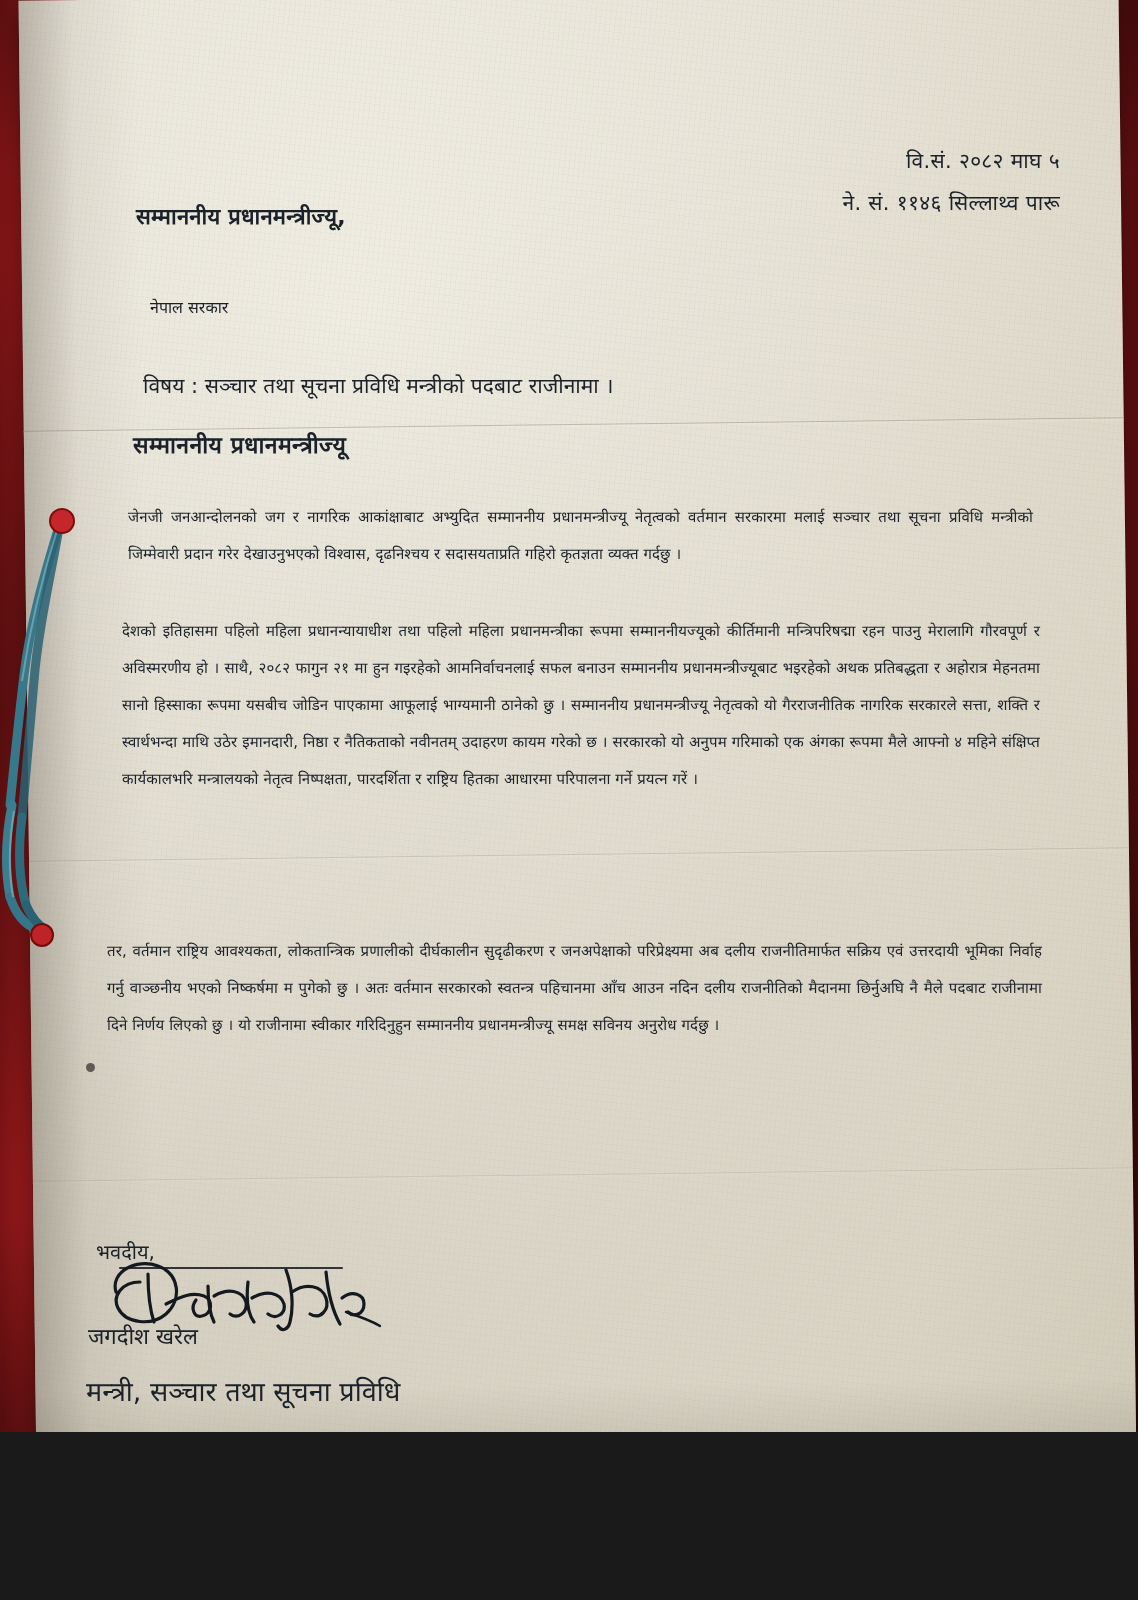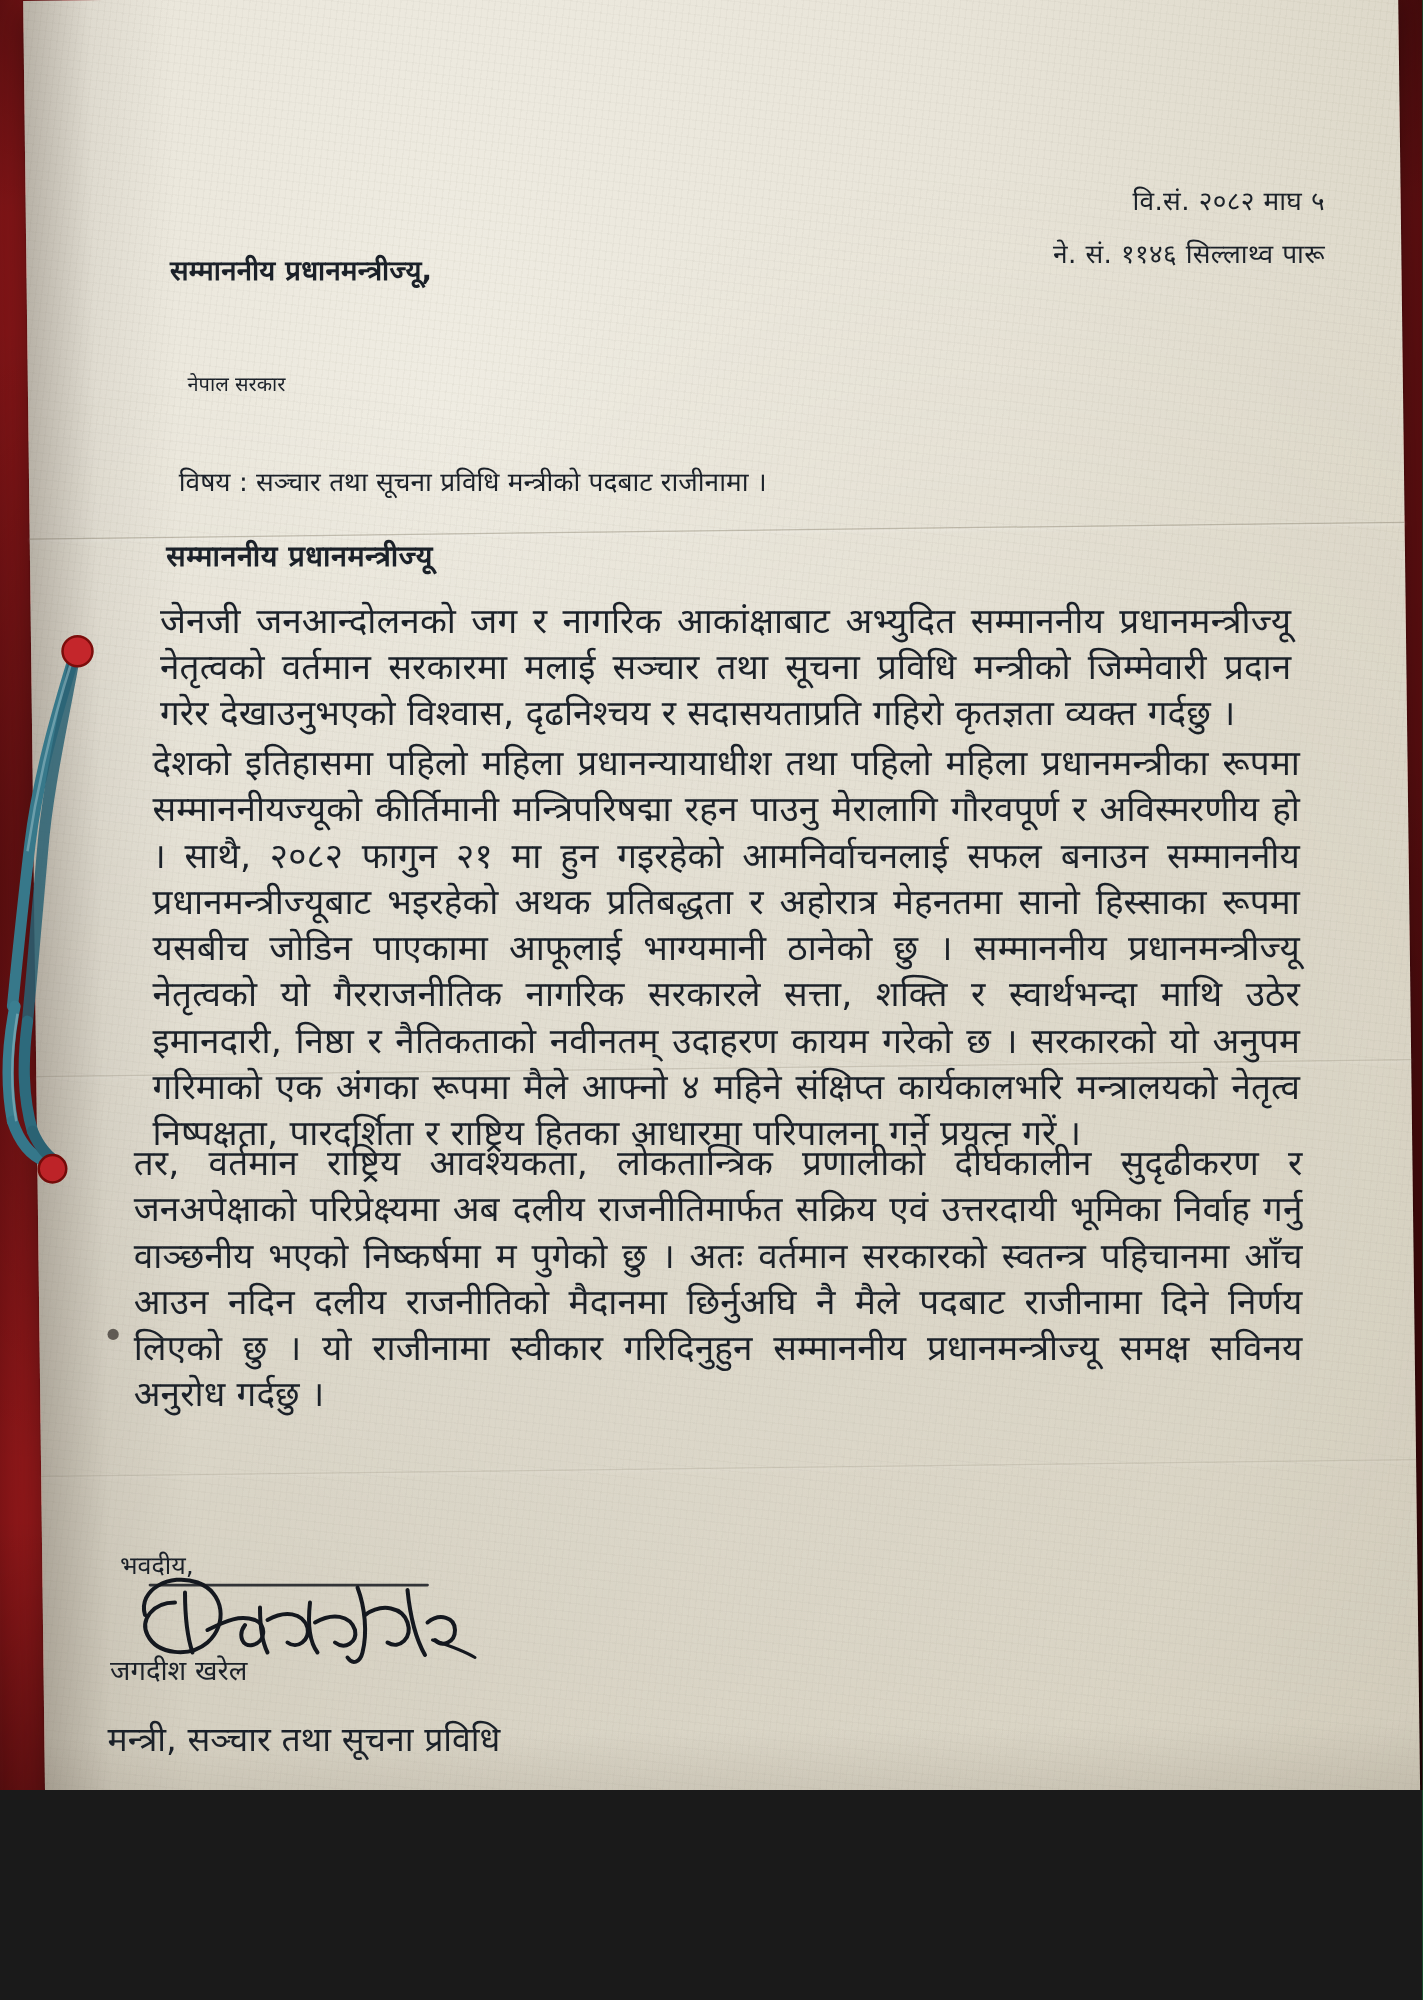--- a/index.html
+++ b/index.html
@@ -124,25 +124,26 @@
   }
   .salutation {
     left: 133px;
     top: 428px;
     font-size: 23px;
     font-weight: bold;
     letter-spacing: 0.4px;
   }
   .para {
     position: absolute;
-    font-size: 28px;
+    font-size: 15px;
     line-height: 37px;
     text-align: justify;
     color: #1b2129;
     letter-spacing: 0.1px;
+    margin-top: 21px;
   }
   .p1 { left: 128px; top: 478px; width: 905px; }
   .p2 { left: 122px; top: 592px; width: 918px; }
   .p3 { left: 107px; top: 912px; width: 935px; }
   .p4 { left: 107px; top: 1088px; width: 935px; }
 
   .closing {
     left: 96px;
     top: 1238px;
     font-size: 20px;

